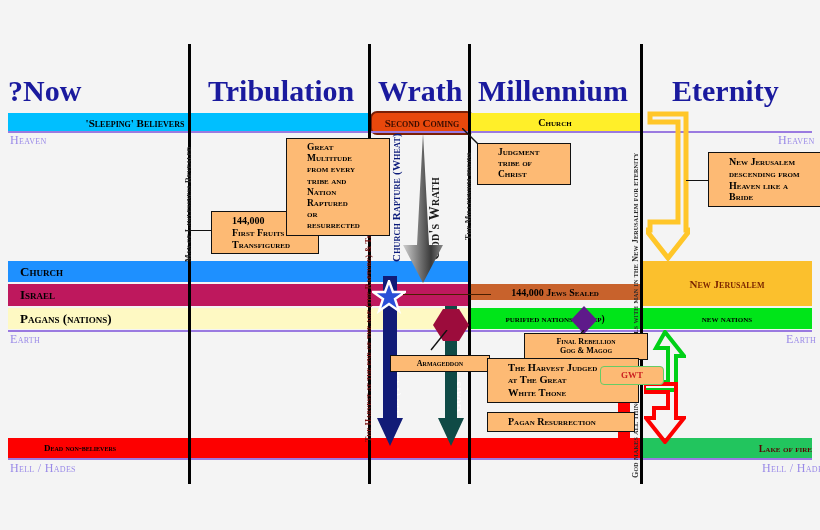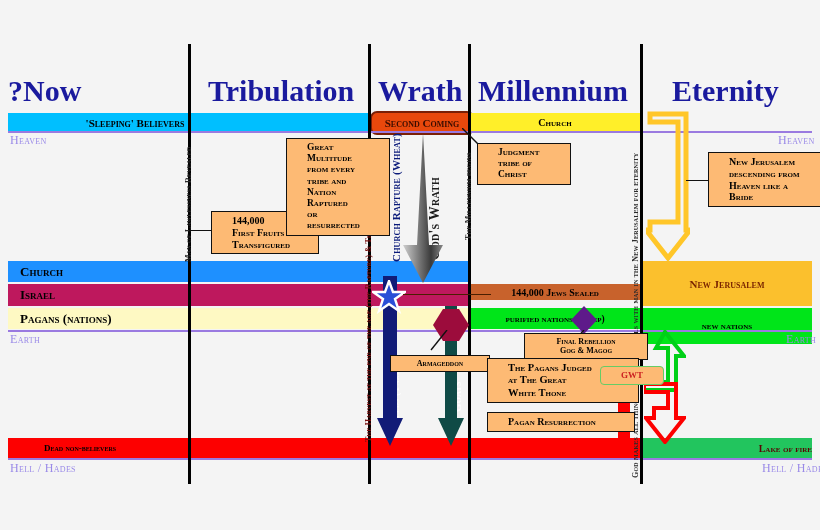--- a/index.html
+++ b/index.html
@@ -79,21 +79,21 @@
   <div class="band" style="left:8px;top:308px;width:460px;height:21px;background:#fef9c3;">
     <span class="band-label" style="font-size:13px;margin-left:12px;">Pagans  (nations)</span>
   </div>
   <div class="band" style="left:468px;top:308px;width:174px;height:21px;background:#00e519;justify-content:center;">
     <span class="band-label" style="font-size:9.5px;">purified  nations  (sheep)</span>
   </div>
 
   <div class="band" style="left:642px;top:261px;width:170px;height:45px;background:#fbc02d;justify-content:center;">
     <span class="band-label" style="font-size:11px;color:#7a2500;">New  Jerusalem</span>
   </div>
-  <div class="band" style="left:642px;top:308px;width:170px;height:36px;background:#00e519;justify-content:center;">
+  <div class="band" style="left:642px;top:308px;width:170px;height:21px;background:#00e519;justify-content:center;">
     <span class="band-label" style="font-size:9.5px;">new  nations</span>
   </div>
 
   <div class="rule" style="left:8px;top:330px;width:804px;"></div>
   <div class="rule-lbl" style="left:10px;top:332px;">Earth</div>
   <div class="rule-lbl" style="left:786px;top:332px;">Earth</div>
 
   <div class="band" style="left:8px;top:438px;width:634px;height:20px;background:#fd0000;">
     <span class="band-label" style="font-size:9px;margin-left:36px;">Dead  non-believers</span>
   </div>
@@ -222,21 +222,21 @@
   <div class="box" style="left:390px;top:355px;width:58px;font-size:8px;text-align:center;">
     <div>Armageddon</div>
   </div>
 
   <div class="box" style="left:524px;top:333px;width:82px;font-size:8px;text-align:center;">
     <div>Final  Rebellion</div>
     <div>Gog  &amp;  Magog</div>
   </div>
 
   <div class="box" style="left:487px;top:358px;width:110px;font-size:10.5px;">
-    <div>The  Pagans  Judged</div>
+    <div>The  Harvest  Judged</div>
     <div>at  The  Great</div>
     <div>White  Thone</div>
   </div>
 
   <div class="box" style="left:487px;top:412px;width:106px;font-size:10px;">
     <div>Pagan  Resurrection</div>
   </div>
 
   <div class="box" style="left:600px;top:366px;width:22px;font-size:9px;text-align:center;border:1.6px solid #66cc66;
               border-radius:4px;color:#cc2222;">

